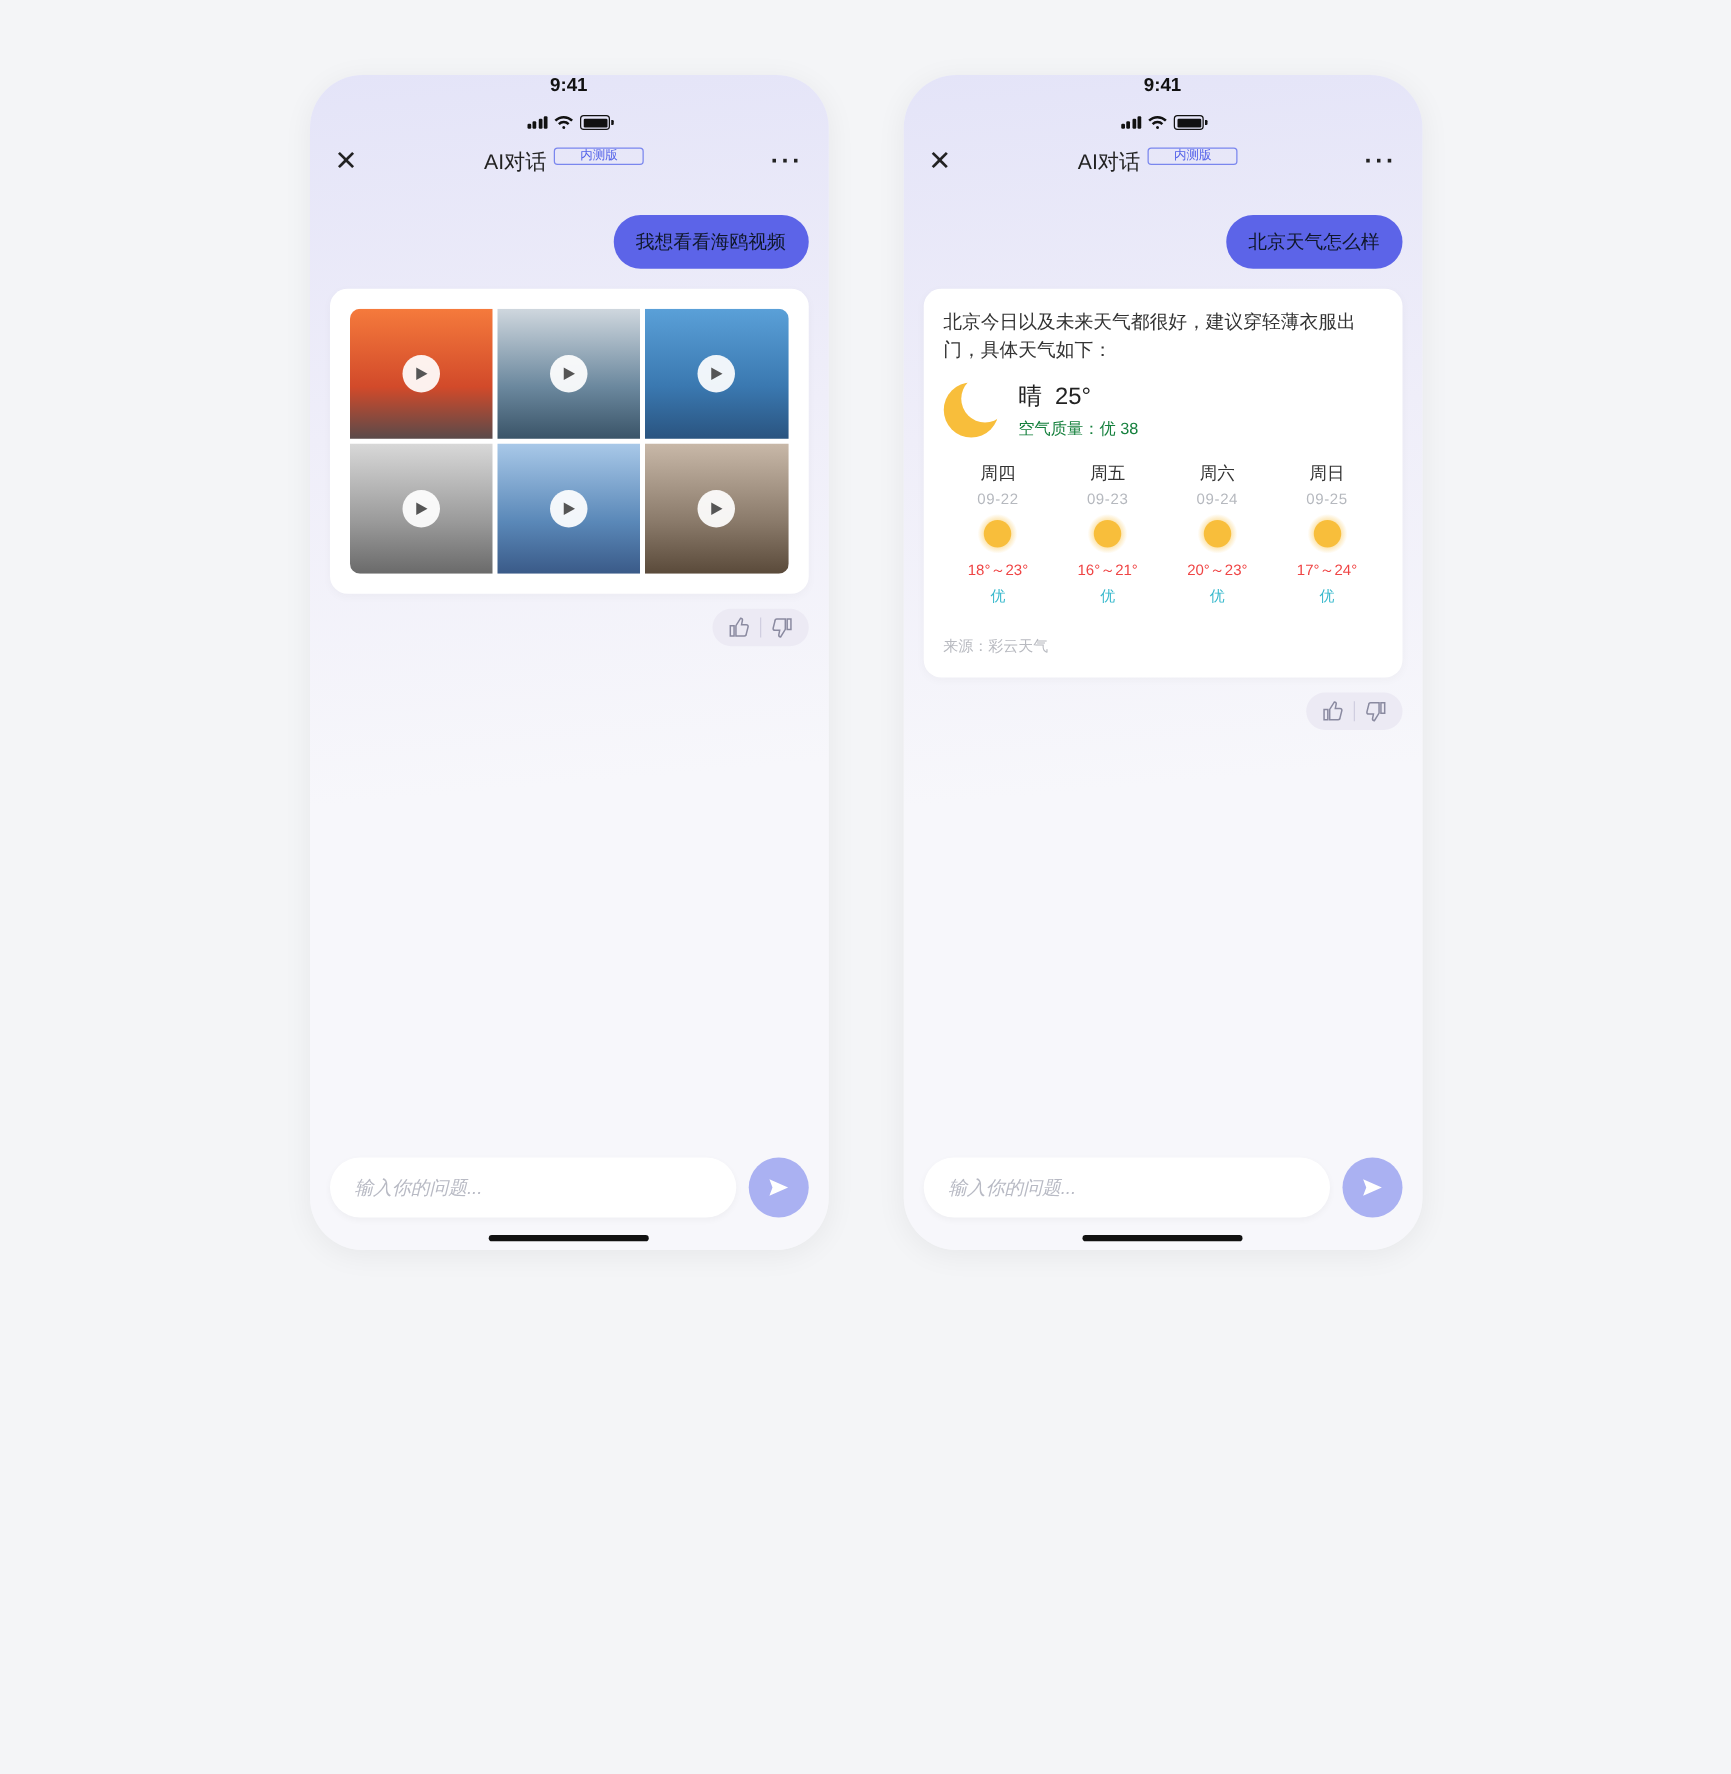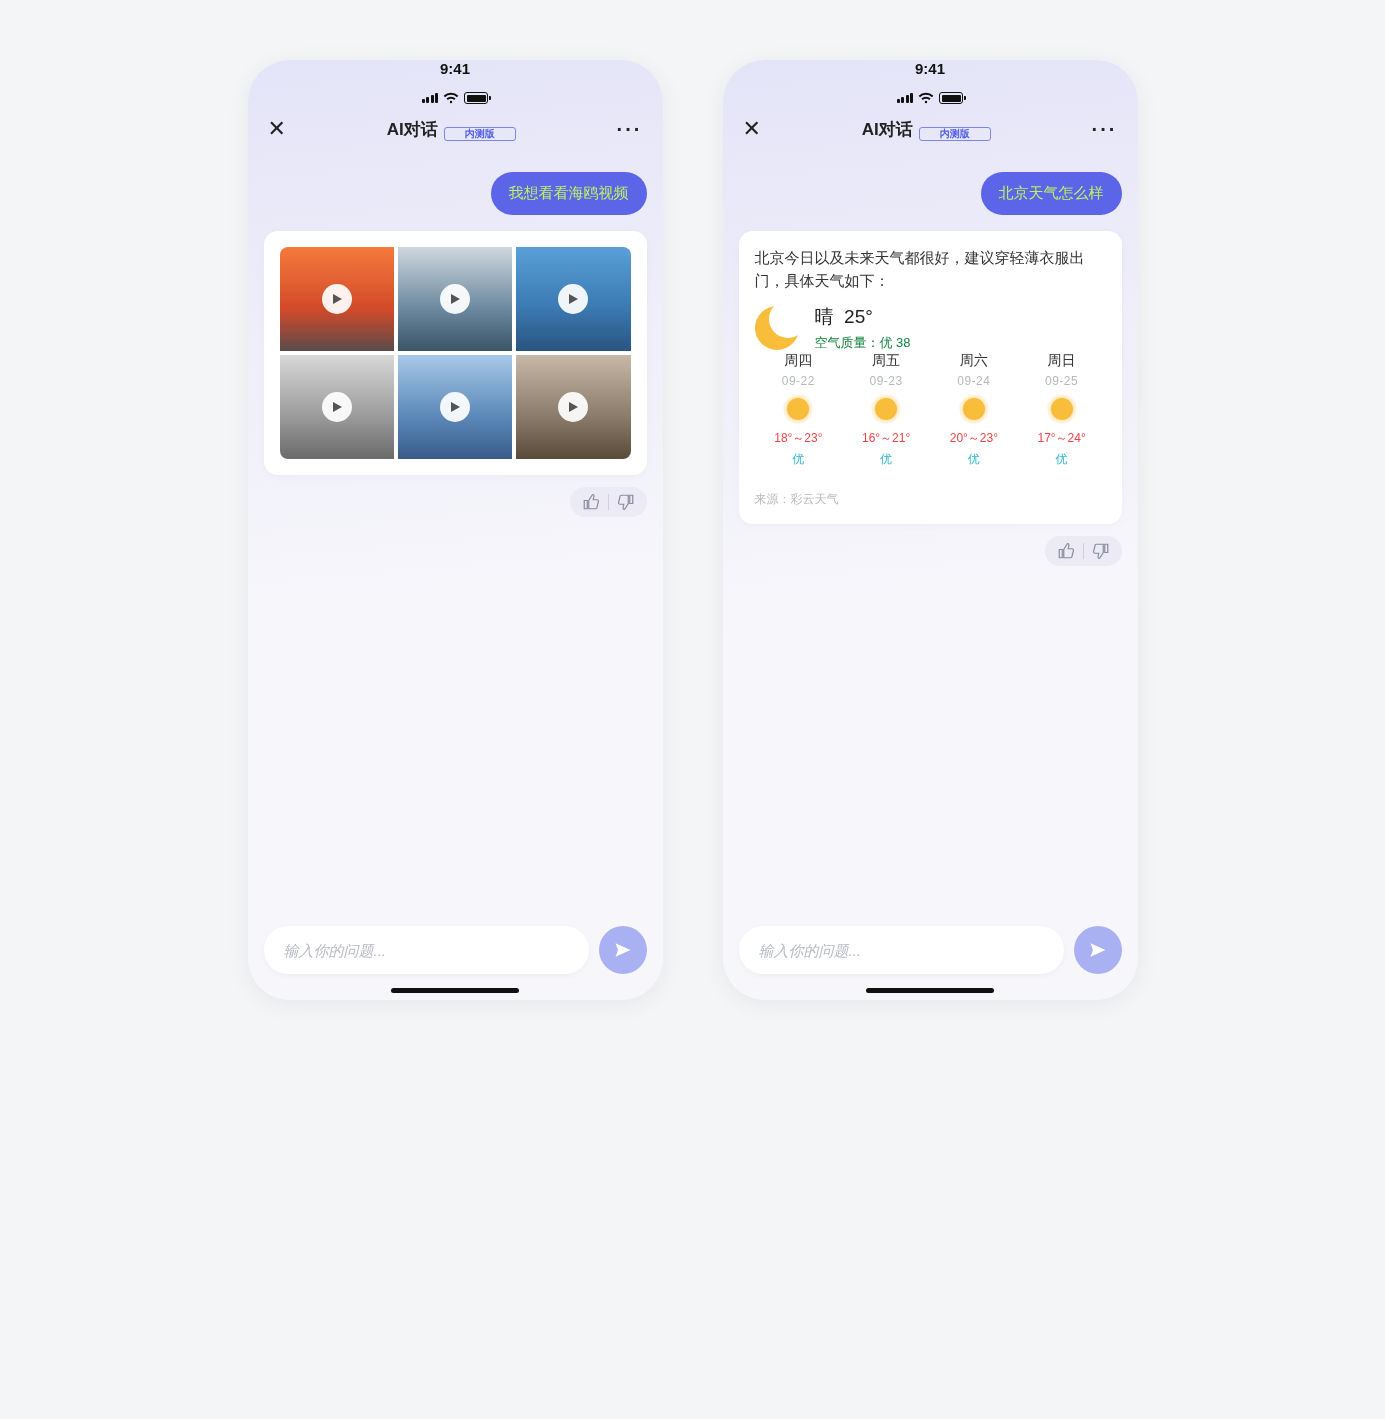--- a/index.html
+++ b/index.html
@@ -43,32 +43,32 @@
   .battery::after{content:"";position:absolute;right:-4px;top:3px;width:2px;height:4px;background:#111;border-radius:0 1px 1px 0;}
   .battery div{background:#111;height:100%;width:100%;border-radius:1px;}
   
   .navbar {
     height: 50px;
     display:flex;
     align-items:center;
     justify-content:space-between;
     padding:0 20px;
   }
-  .nav-center { display:flex; align-items:flex-end; gap:6px; font-size:17px; font-weight:700; color:#222;}
+  .nav-center { display:flex; align-items:flex-start; gap:6px; font-size:17px; font-weight:400; color:#222;}
   .beta-badge {
     font-size:10px; color:#5362e9; border:1px solid #7a86ee; border-radius:3px; padding:1px 20px; line-height:1;
   }
   .close-x { font-size:22px; color:#222; cursor:pointer; }
   .more-dots { font-size:20px; letter-spacing:2px; color:#222; cursor:pointer; font-weight:bold;}
   
   .chat { flex:1; padding: 18px 16px 0 16px; display:flex; flex-direction:column; gap:16px; overflow:hidden;}
   .user-bubble {
     align-self:flex-end;
     background:#5c64e8;
-    color:#bef264;
+    color:#0f172a;
     padding:12px 18px;
     border-radius:22px;
     font-size:15px;
     max-width:80%;
   }
   .ai-card {
     background:#fff;
     border-radius:14px;
     padding:16px;
     box-shadow:0 2px 8px rgba(0,0,0,0.03);
@@ -80,21 +80,21 @@
   .vthumb { aspect-ratio:1.1/1; position:relative; display:flex; align-items:center; justify-content:center; cursor:pointer;}
   .vthumb .play { width:30px; height:30px; background:rgba(255,255,255,0.92); border-radius:50%; display:flex; align-items:center; justify-content:center;}
   .vthumb .play svg{width:12px;height:12px;fill:#555;}
   .t1{background:linear-gradient(180deg,#f57a3c 0%,#d24a2a 60%,#5a4a4a 100%);}
   .t2{background:linear-gradient(180deg,#cfd7de 0%,#6b889e 60%,#3a5468 100%);}
   .t3{background:linear-gradient(180deg,#5aa0d8 0%,#3a78b0 60%,#2a5480 100%);}
   .t4{background:linear-gradient(180deg,#d8d8d8 0%,#9a9a9a 60%,#6a6a6a 100%);}
   .t5{background:linear-gradient(180deg,#a8c8e8 0%,#5a88b8 60%,#3a5a88 100%);}
   .t6{background:linear-gradient(180deg,#c8b8a8 0%,#8a7a6a 60%,#5a4a3a 100%);}
   
-  .weather-current{display:flex;align-items:center;gap:16px;}
+  .weather-current{display:flex;align-items:center;gap:16px;margin-bottom:18px;}
   .moon { width:44px; height:44px; position:relative; }
   .moon::before{content:"";position:absolute;inset:0;background:#f8be3b;border-radius:50%;}
   .moon::after{content:"";position:absolute;width:38px;height:38px;right:-8px;top:-6px;background:#fff;border-radius:50%;}
   .wcur-text .line1{font-size:19px;color:#222;margin-bottom:4px;}
   .wcur-text .line2{font-size:13px;color:#15803d;}
   .forecast{display:flex;justify-content:space-around;margin-bottom:14px;}
   .fday{display:flex;flex-direction:column;align-items:center;gap:4px;font-size:12px;color:#555;}
   .fday .dname{font-size:14px;color:#333;}
   .fday .ddate{color:#b5b8be;letter-spacing:0.5px;}
   .sun{width:22px;height:22px;background:#f8be3b;border-radius:50%;position:relative;margin:6px 0;box-shadow:0 0 0 0 #f8be3b;}

